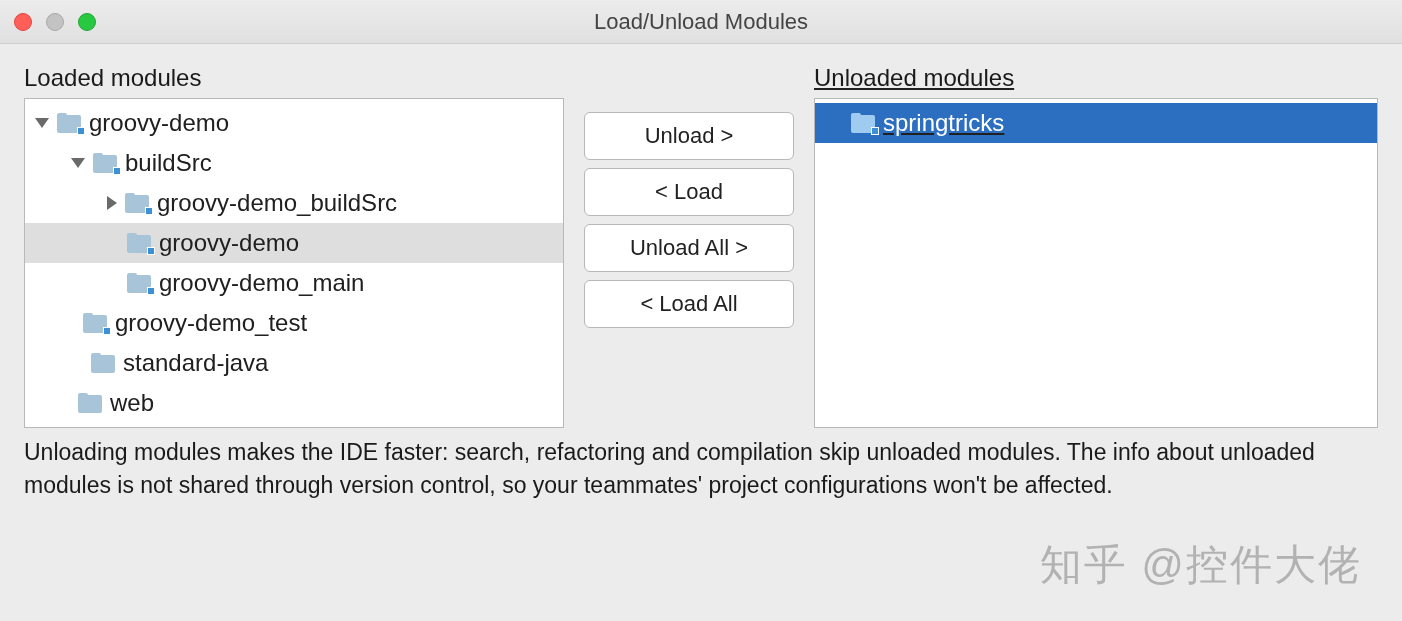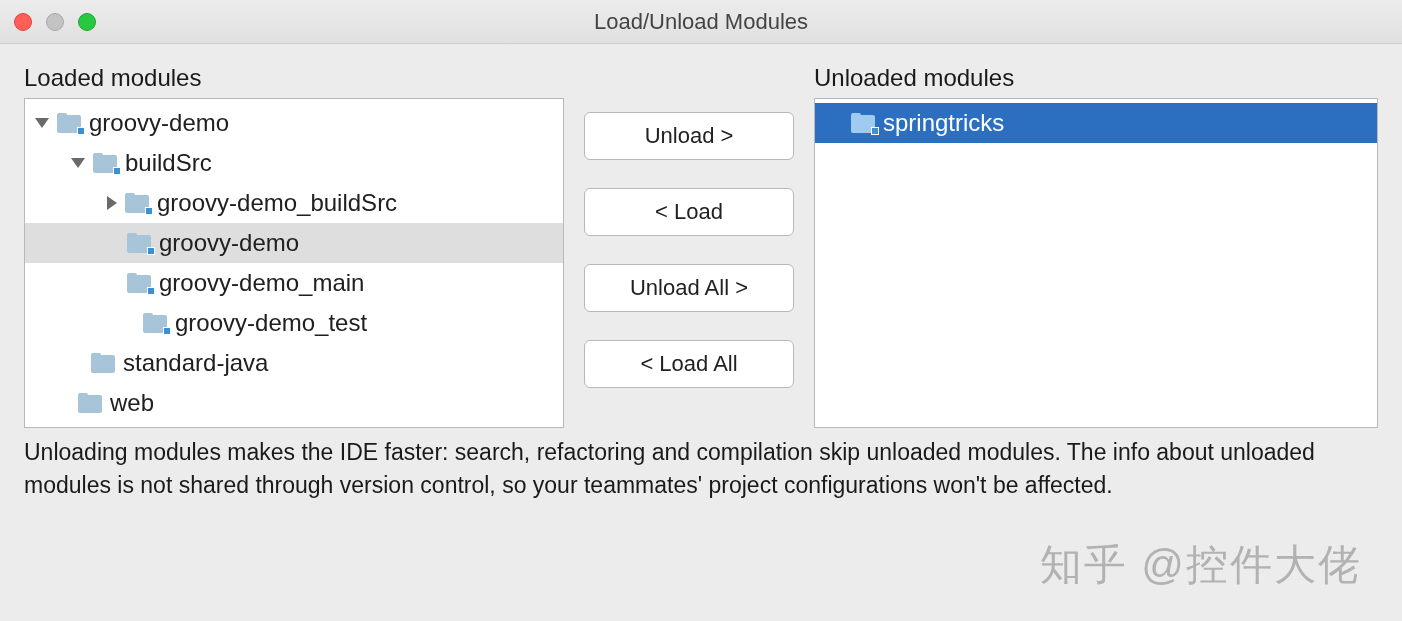--- a/index.html
+++ b/index.html
@@ -29,21 +29,21 @@
     .tl.zoom  { background: #28c840; border: 1px solid #23a736; }
     .titlebar-title {
       position: absolute; left: 0; right: 0; text-align: center;
       font-size: 22px; color: #444; font-weight: 400;
       pointer-events: none;
     }
     .content { flex: 1; padding: 20px 24px 12px 24px; display: flex; flex-direction: column; }
     .panels { display: flex; gap: 20px; align-items: flex-start; height: 360px; }
     .panel { display: flex; flex-direction: column; flex: 1; }
     .panel.left { flex: 0 0 540px; }
-    .panel.right { flex: 1; }
+    .panel.right { flex: 1; text-decoration: underline; }
     .panel-label { font-size: 24px; margin-bottom: 6px; color: #1a1a1a; }
     .tree {
       border: 1px solid #b8b8b8; background: #fff; height: 330px;
       overflow: auto; font-size: 24px; padding: 4px 0;
     }
     .tree-row {
       display: flex; align-items: center; height: 40px; gap: 6px;
       white-space: nowrap; cursor: default;
     }
     .tree-row.selected-light { background: #dedede; }
@@ -72,21 +72,21 @@
       background: #a8c4d8; border-radius: 2px 2px 0 0;
     }
     .folder-module::before { background: #a8c4d8; }
     .mod-dot {
       position: absolute; right: -2px; bottom: -2px; width: 8px; height: 8px;
       background: #3c91d6; border: 1px solid #fff;
     }
     .tree-row.selected-blue .folder-ic::before,
     .tree-row.selected-blue .folder-ic::after { background: #9fcbf0; }
     .center-buttons {
-      display: flex; flex-direction: column; gap: 28px; padding-top: 48px;
+      display: flex; flex-direction: column; gap: 8px; padding-top: 48px;
       width: 210px; flex-shrink: 0;
     }
     .btn {
       height: 48px; background: #fff; border: 1px solid #b8b8b8;
       border-radius: 6px; font-size: 22px; cursor: pointer;
       display: flex; align-items: center; justify-content: center;
       color: #222;
     }
     .help-text {
       font-size: 23px; color: #1a1a1a; margin-top: 12px; line-height: 1.45;
@@ -154,21 +154,21 @@
               </span>
             <span>groovy-demo</span>
           </div>
           <div class="tree-row" style="padding-left:82px">
             <span class="arrow-spacer"></span>
             <span class="folder-ic folder-module">
                 <span class="mod-dot"></span>
               </span>
             <span>groovy-demo_main</span>
           </div>
-          <div class="tree-row" style="padding-left:98px">
+          <div class="tree-row" style="padding-left:38px">
             <span class="arrow-spacer"></span>
             <span class="folder-ic folder-module">
                 <span class="mod-dot"></span>
               </span>
             <span>groovy-demo_test</span>
           </div>
           <div class="tree-row" style="padding-left:46px">
             <span class="arrow-spacer"></span>
             <span class="folder-ic"></span>
             <span>standard-java</span>

